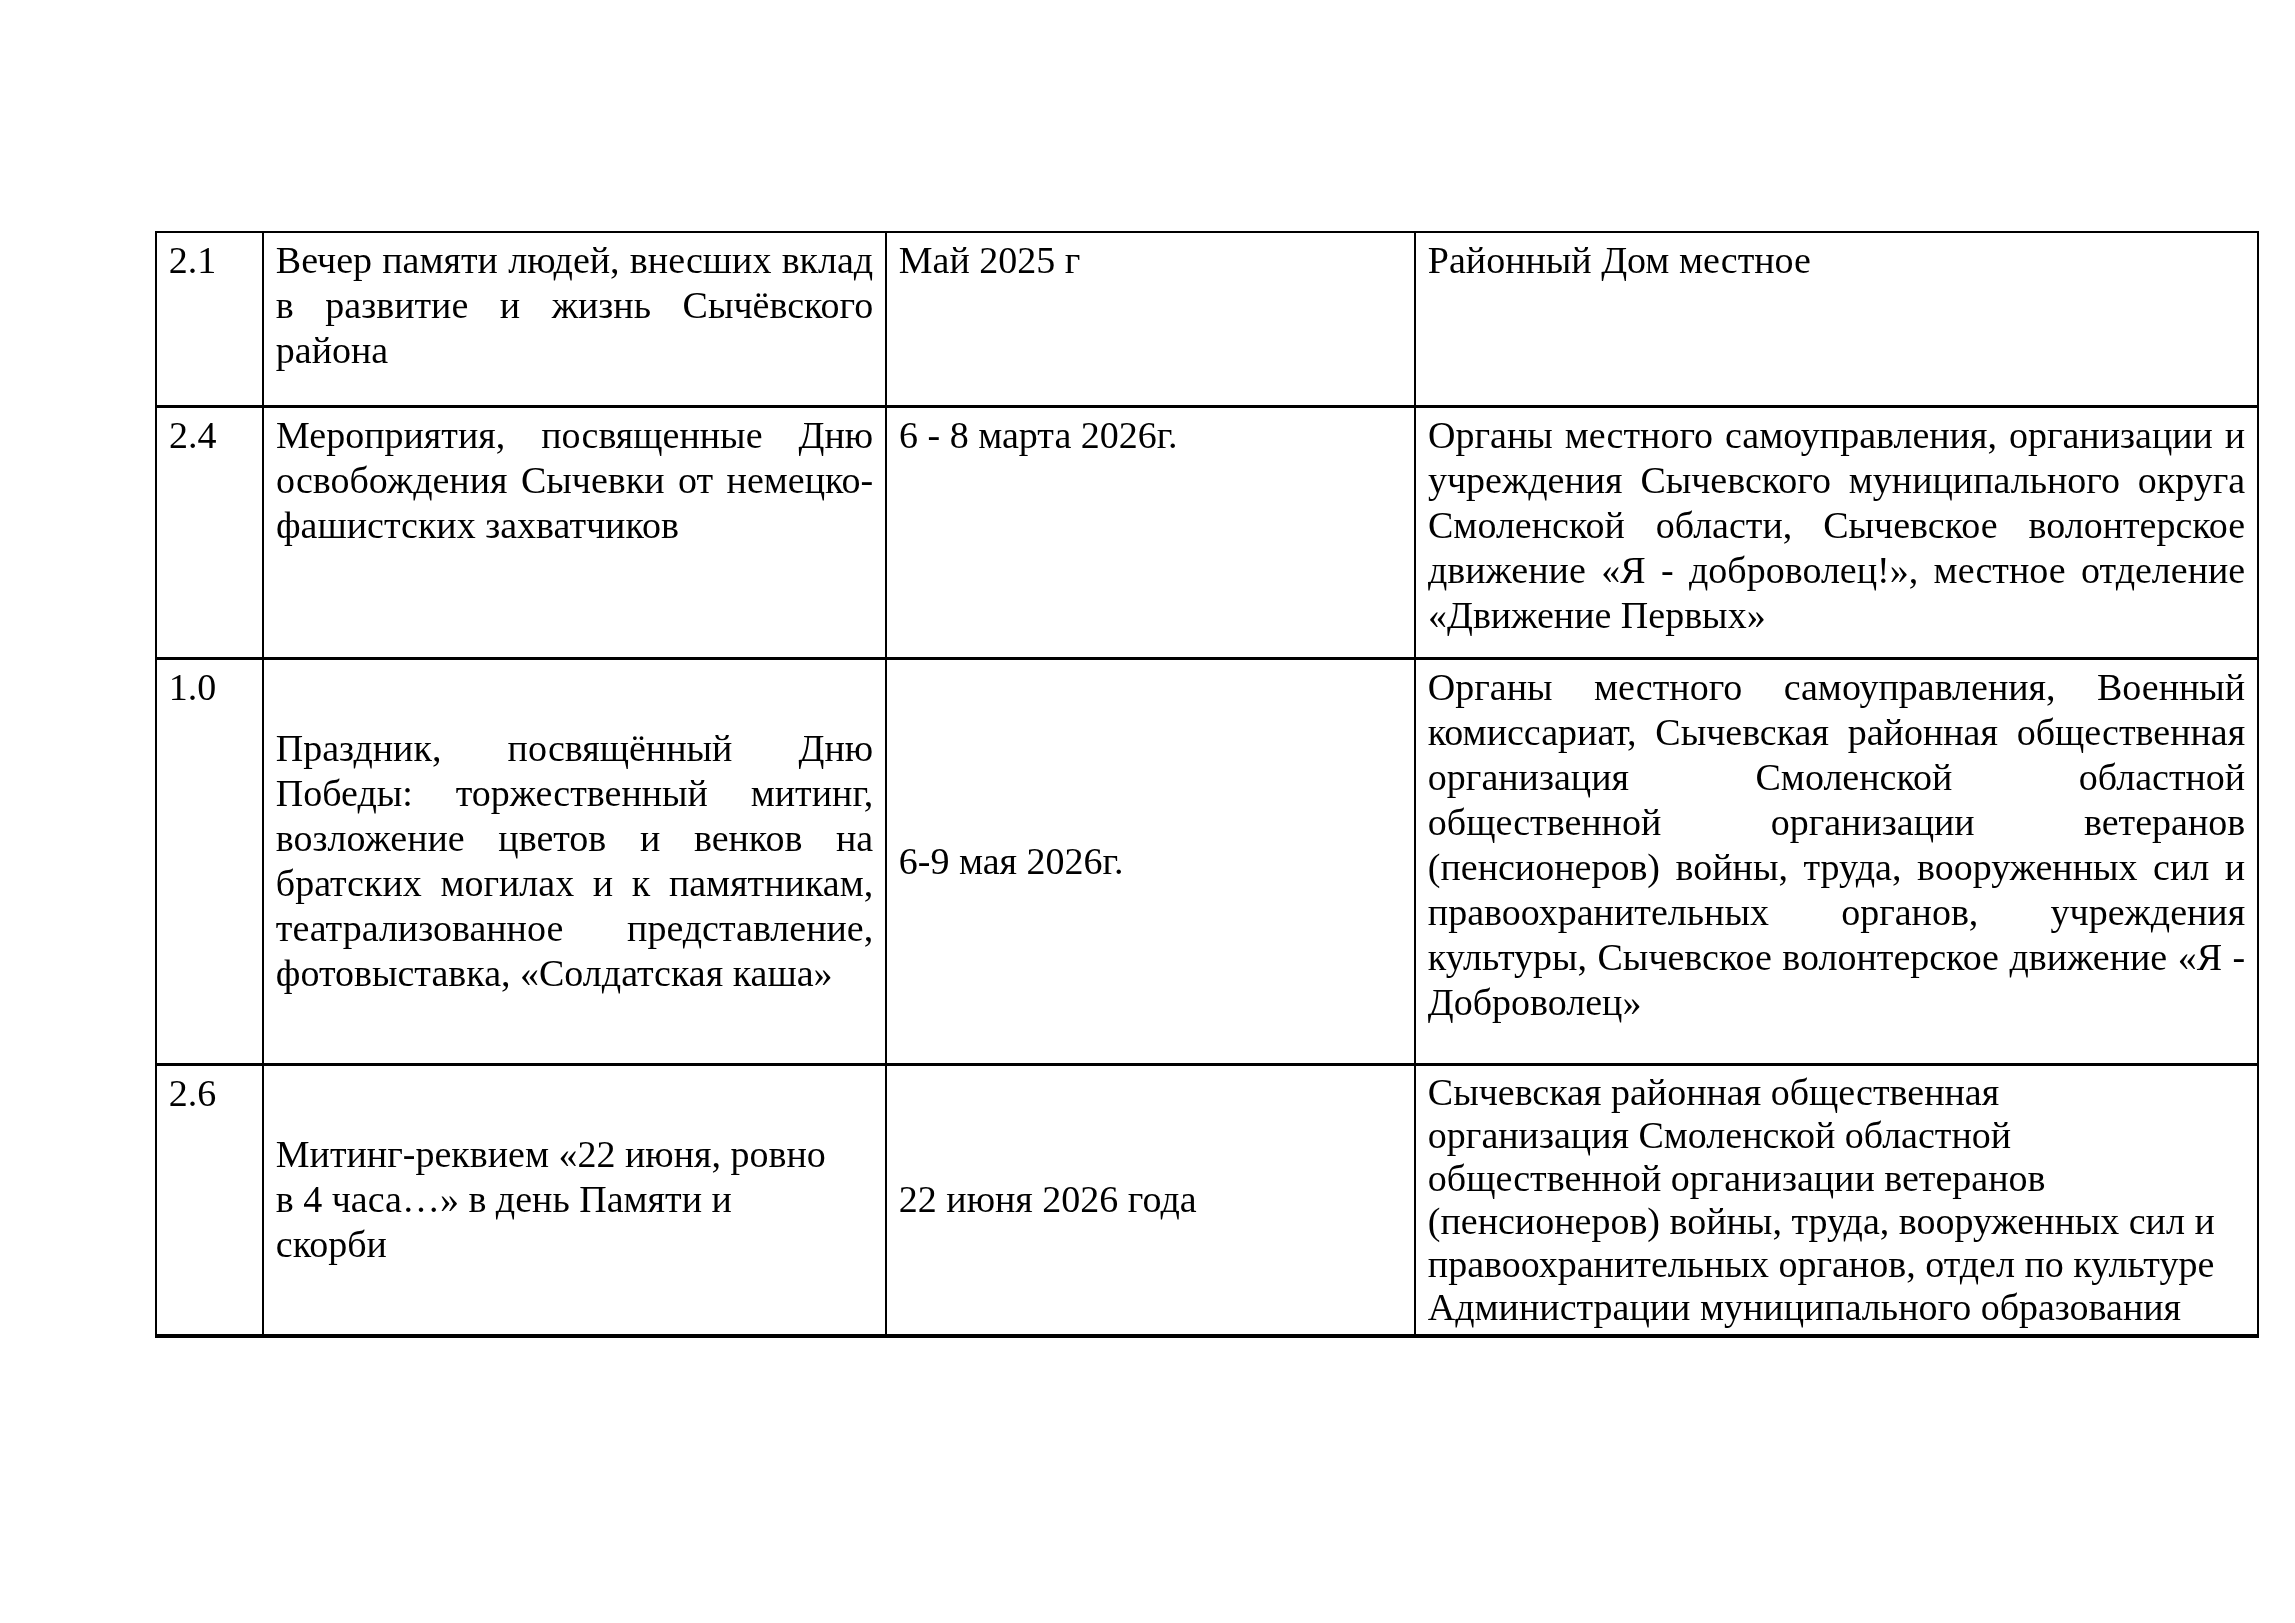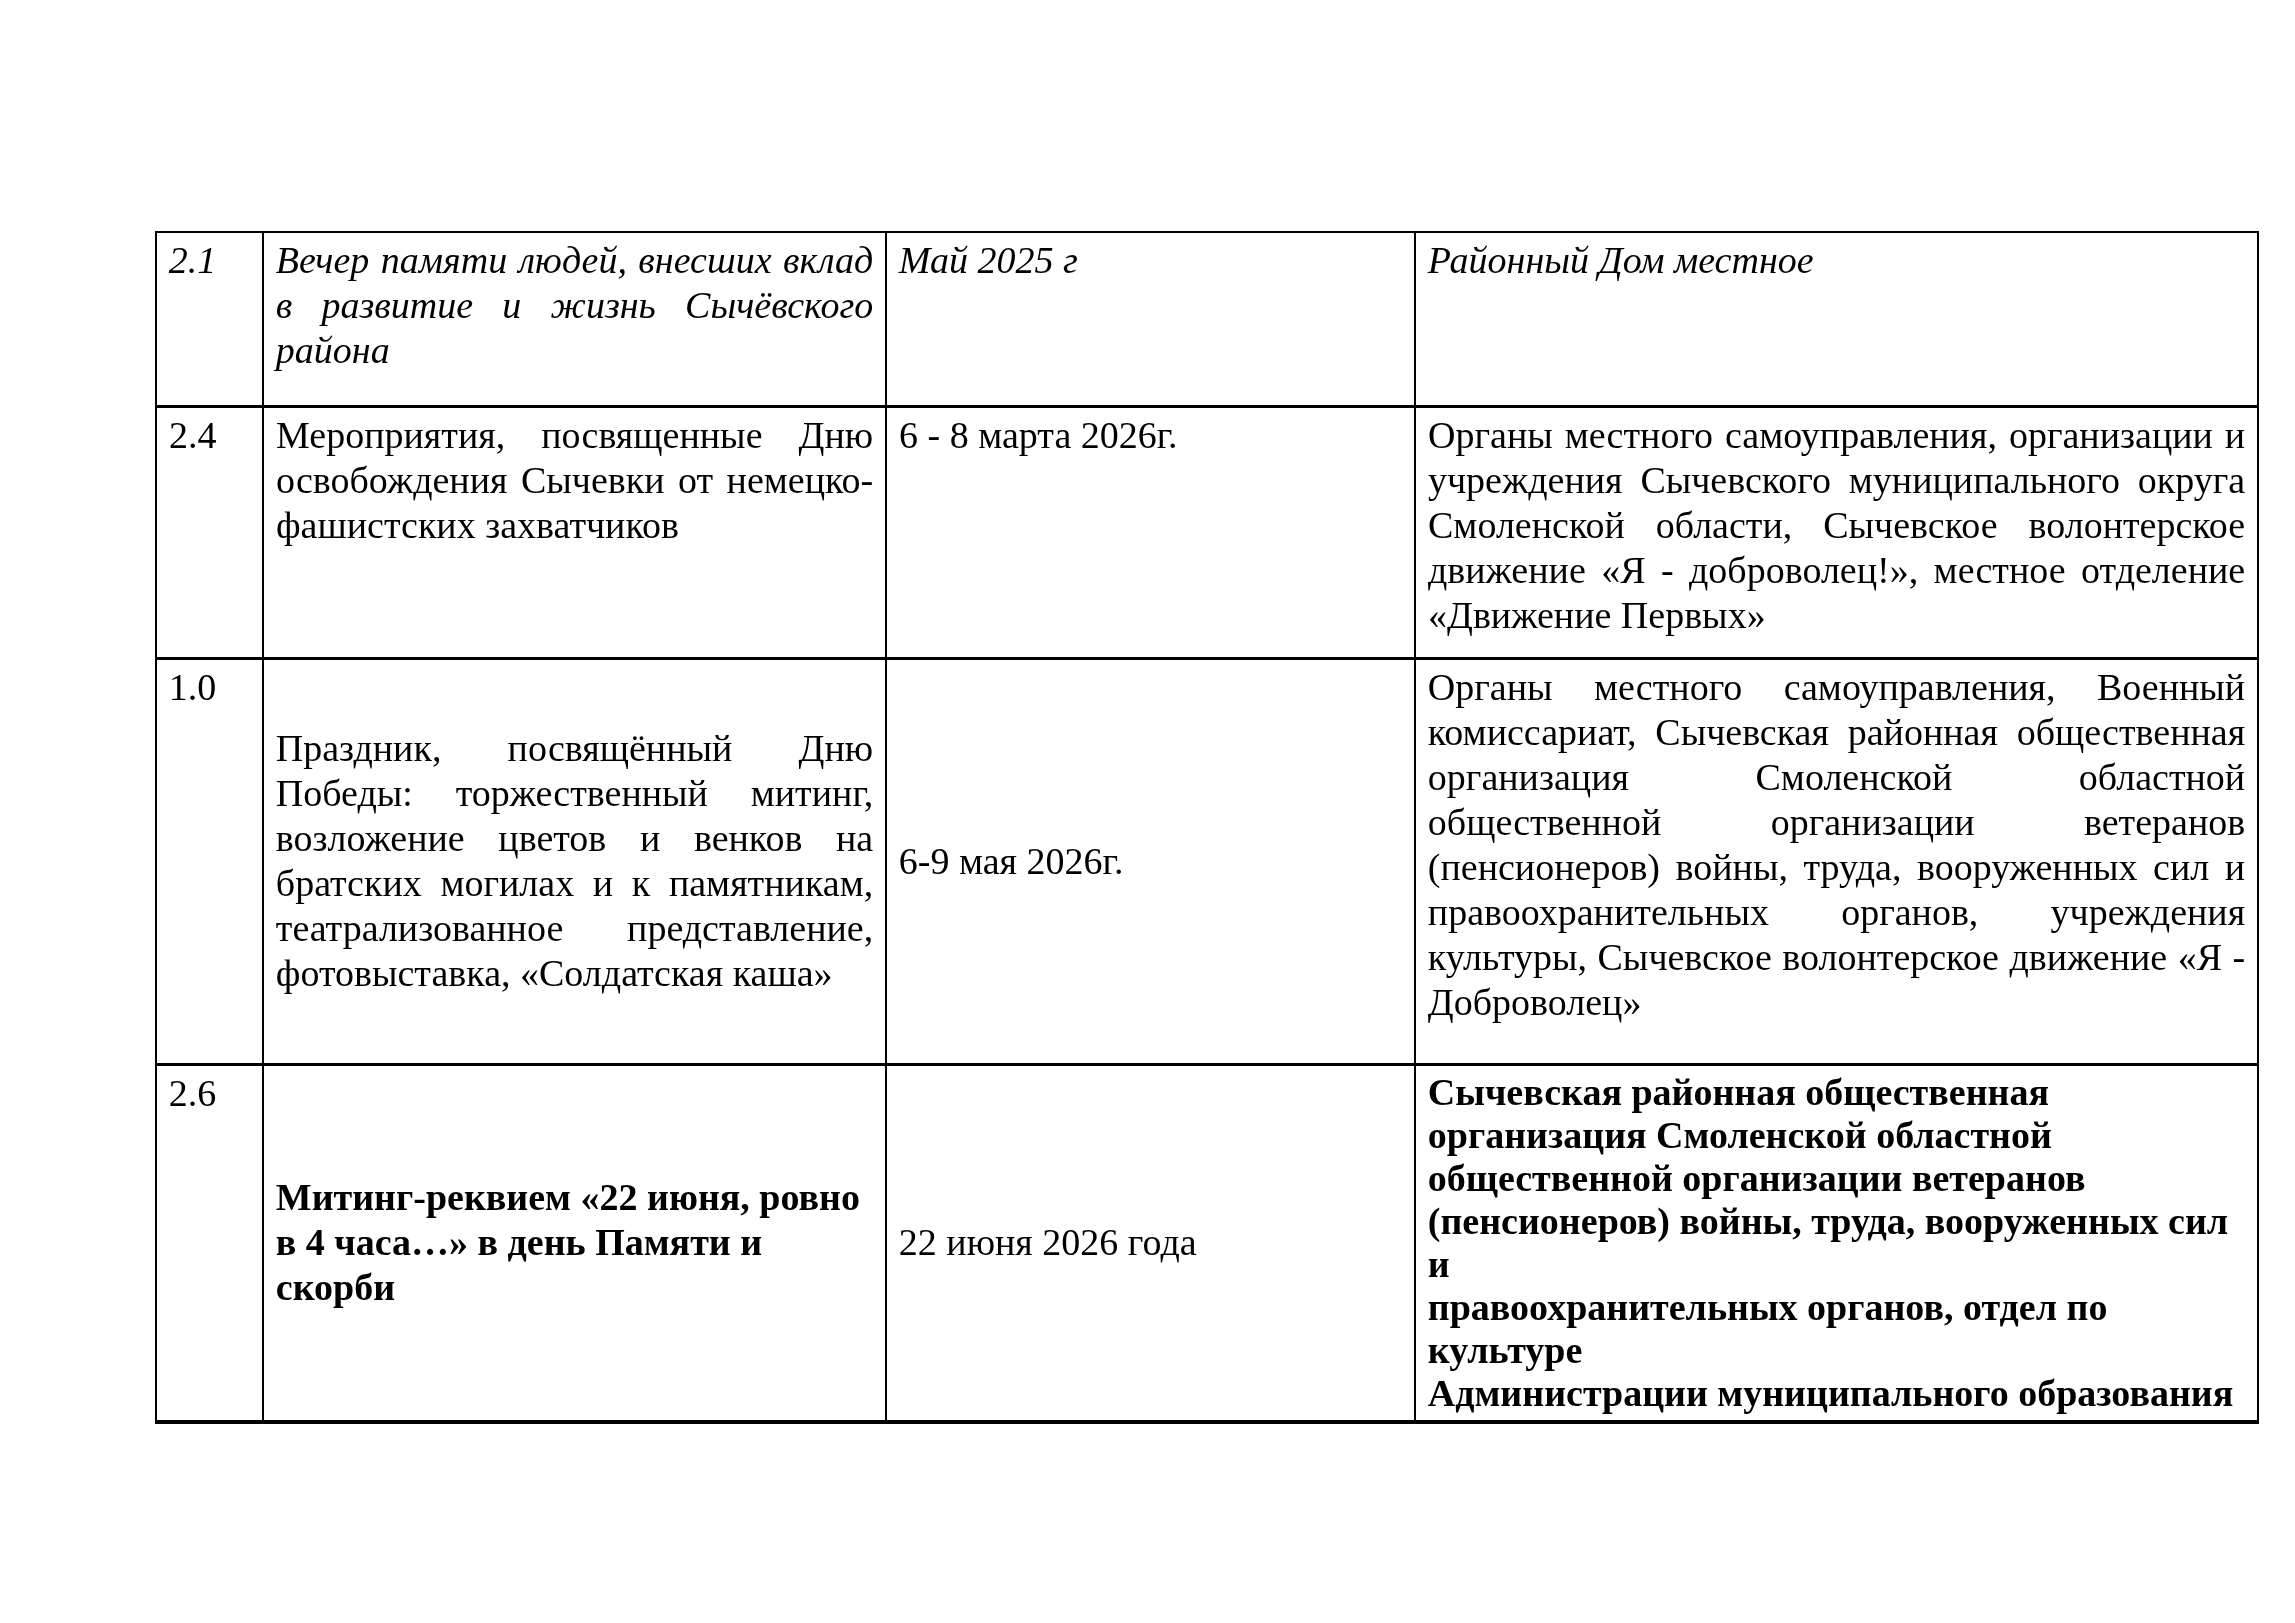--- a/index.html
+++ b/index.html
@@ -29,30 +29,30 @@
     line-height: 45px;
     padding: 5.2px 11.8px;
     word-wrap: break-word;
   }
   tr.r1 td { border-top-width: 2.6px; }
   tr.r2 td { border-top-width: 2.6px; }
   tr.r4 td { border-top-width: 3.9px; padding-left: 12px; }
   tr.r5 td { border-top-width: 3.9px; }
   tr.r6 td { border-top-width: 3.3px; }
   tr.r6 td { border-bottom-width: 4.6px; }
-  tr.r1 { height: 174px; font-style: italic; }
+  tr.r1 { height: 174px; }
   tr.r2 { height: 86px; }
   tr.r3 { height: 104px; }
   tr.r4 { height: 252px; }
   tr.r5 { height: 406px; }
   tr.r6 { height: 264px; }
   td.just   { text-align: justify; }
   td.mid    { vertical-align: middle; }
   td.prewrap{ white-space: pre-wrap; }
-  td.preline{ white-space: pre-line; font-weight: bold; }
+  td.preline{ white-space: pre-line; }
   td.tight  { line-height: 41px; }
   td.single { line-height: 43px; }
 </style>
 </head>
 <body>
 
 <div class="page">
   <table class="events">
     <colgroup>
       <col class="c1">

